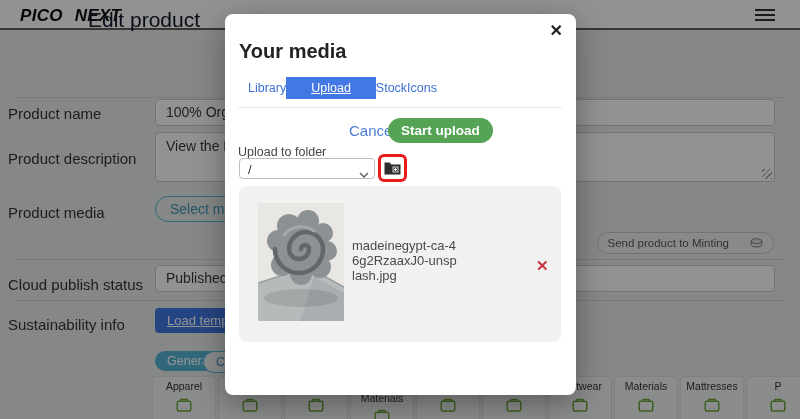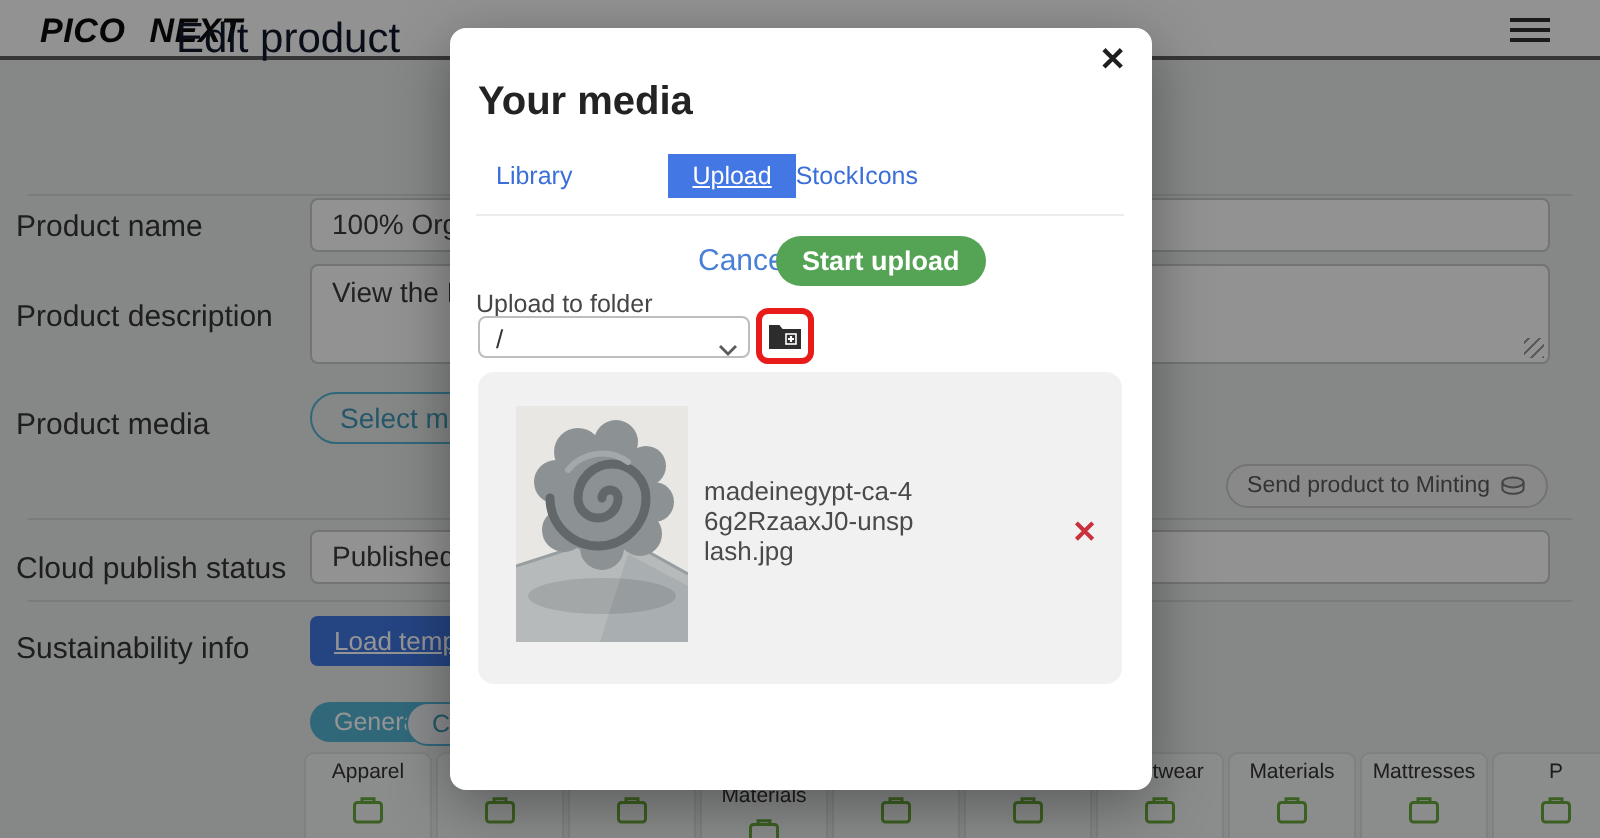--- a/index.html
+++ b/index.html
@@ -21,21 +21,21 @@
   .form-label { position:absolute; left:8px; font-size:15px; color:#343434; }
   .field { position:absolute; left:155px; width:620px; background:#fbfbfb;
            border:1px solid #c6c9cc; border-radius:4px; font-size:14px; color:#3a3a3a;
            padding:0 10px; }
   .divider { position:absolute; left:14px; width:772px; height:1px; background:#d2d4d6; }
 
   .pill-outline-teal { position:absolute; border:1px solid #54b4d3; color:#3f97b5;
           border-radius:14px; font-size:14px; padding:4px 14px; background:transparent; }
   .minting-btn { position:absolute; right:26px; top:232px; border:1px solid #c7c7c7;
           background:#ededed; color:#585858; font-size:11.5px; border-radius:12px;
-          padding:4px 10px; display:flex; align-items:center; gap:5px; }
+          padding:4px 10px; display:flex; align-items:center; gap:21px; }
   .load-template-btn { position:absolute; left:155px; top:308px; background:#3f76e0;
           color:#fff; font-size:13px; border:none; border-radius:4px; padding:5px 12px;
           text-decoration:underline; }
   .info-pill { font-size:12.5px; border-radius:12px; padding:3px 12px; position:absolute; top:351px; }
   .info-pill.active { left:155px; background:#54b4d3; color:#fff; }
   .info-pill.idle { left:203px; border:1px solid #54b4d3; color:#3f97b5; background:#eef0f1; }
 
   .cat-row { position:absolute; left:152px; top:376px; display:flex; gap:2px; }
   .cat-card { width:64px; height:50px; background:#f0f1f2; border:1px solid #dbdcde;
               border-bottom:none; border-radius:5px 5px 0 0; text-align:center;
@@ -52,22 +52,22 @@
   
   .modal { position:absolute; left:225px; top:14px; width:351px; height:381px;
            background:#fff; border-radius:8px; box-shadow:0 8px 30px rgba(0,0,0,.35); }
   .modal-close { position:absolute; right:13px; top:9px; font-size:16px; font-weight:700;
                  color:#1f1f1f; cursor:pointer; line-height:16px; }
   .modal-title { position:absolute; left:14px; top:26px; font-size:20px; font-weight:700;
                  color:#232323; }
   .tabs { position:absolute; left:23px; top:63px; display:flex; gap:0; align-items:center;
           font-size:12.5px; }
   .tab { color:#3a6fd8; cursor:pointer; }
-  .tab.active { background:#4277e4; color:#fff; border-radius:0; padding:4px 12px;
-                text-decoration:underline;margin-left:48px; }
+  .tab.active { background:#4277e4; color:#fff; border-radius:0; padding:4px 25px;
+                text-decoration:underline; }
   .tabs-divider { position:absolute; left:13px; top:93px; width:324px; height:1px; background:#ececec; }
 
   .cancel-link { position:absolute; left:124px; top:108px; font-size:15px; color:#4a7fd6; cursor:pointer; }
   .start-upload-btn { position:absolute; left:163px; top:104px; background:#55a455; color:#fff;
       font-weight:700; font-size:13.5px; border:none; border-radius:13px; padding:5px 13px; }
 
   .upload-folder-label { position:absolute; left:13px; top:131px; font-size:12.5px; color:#454545; }
   .folder-select { position:absolute; left:14px; top:144px; width:136px; height:21px;
       border:1px solid #bdbdbd; border-radius:4px; background:#fff; font-size:13px; color:#333; }
   .folder-select .val { position:absolute; left:8px; top:3px; }

